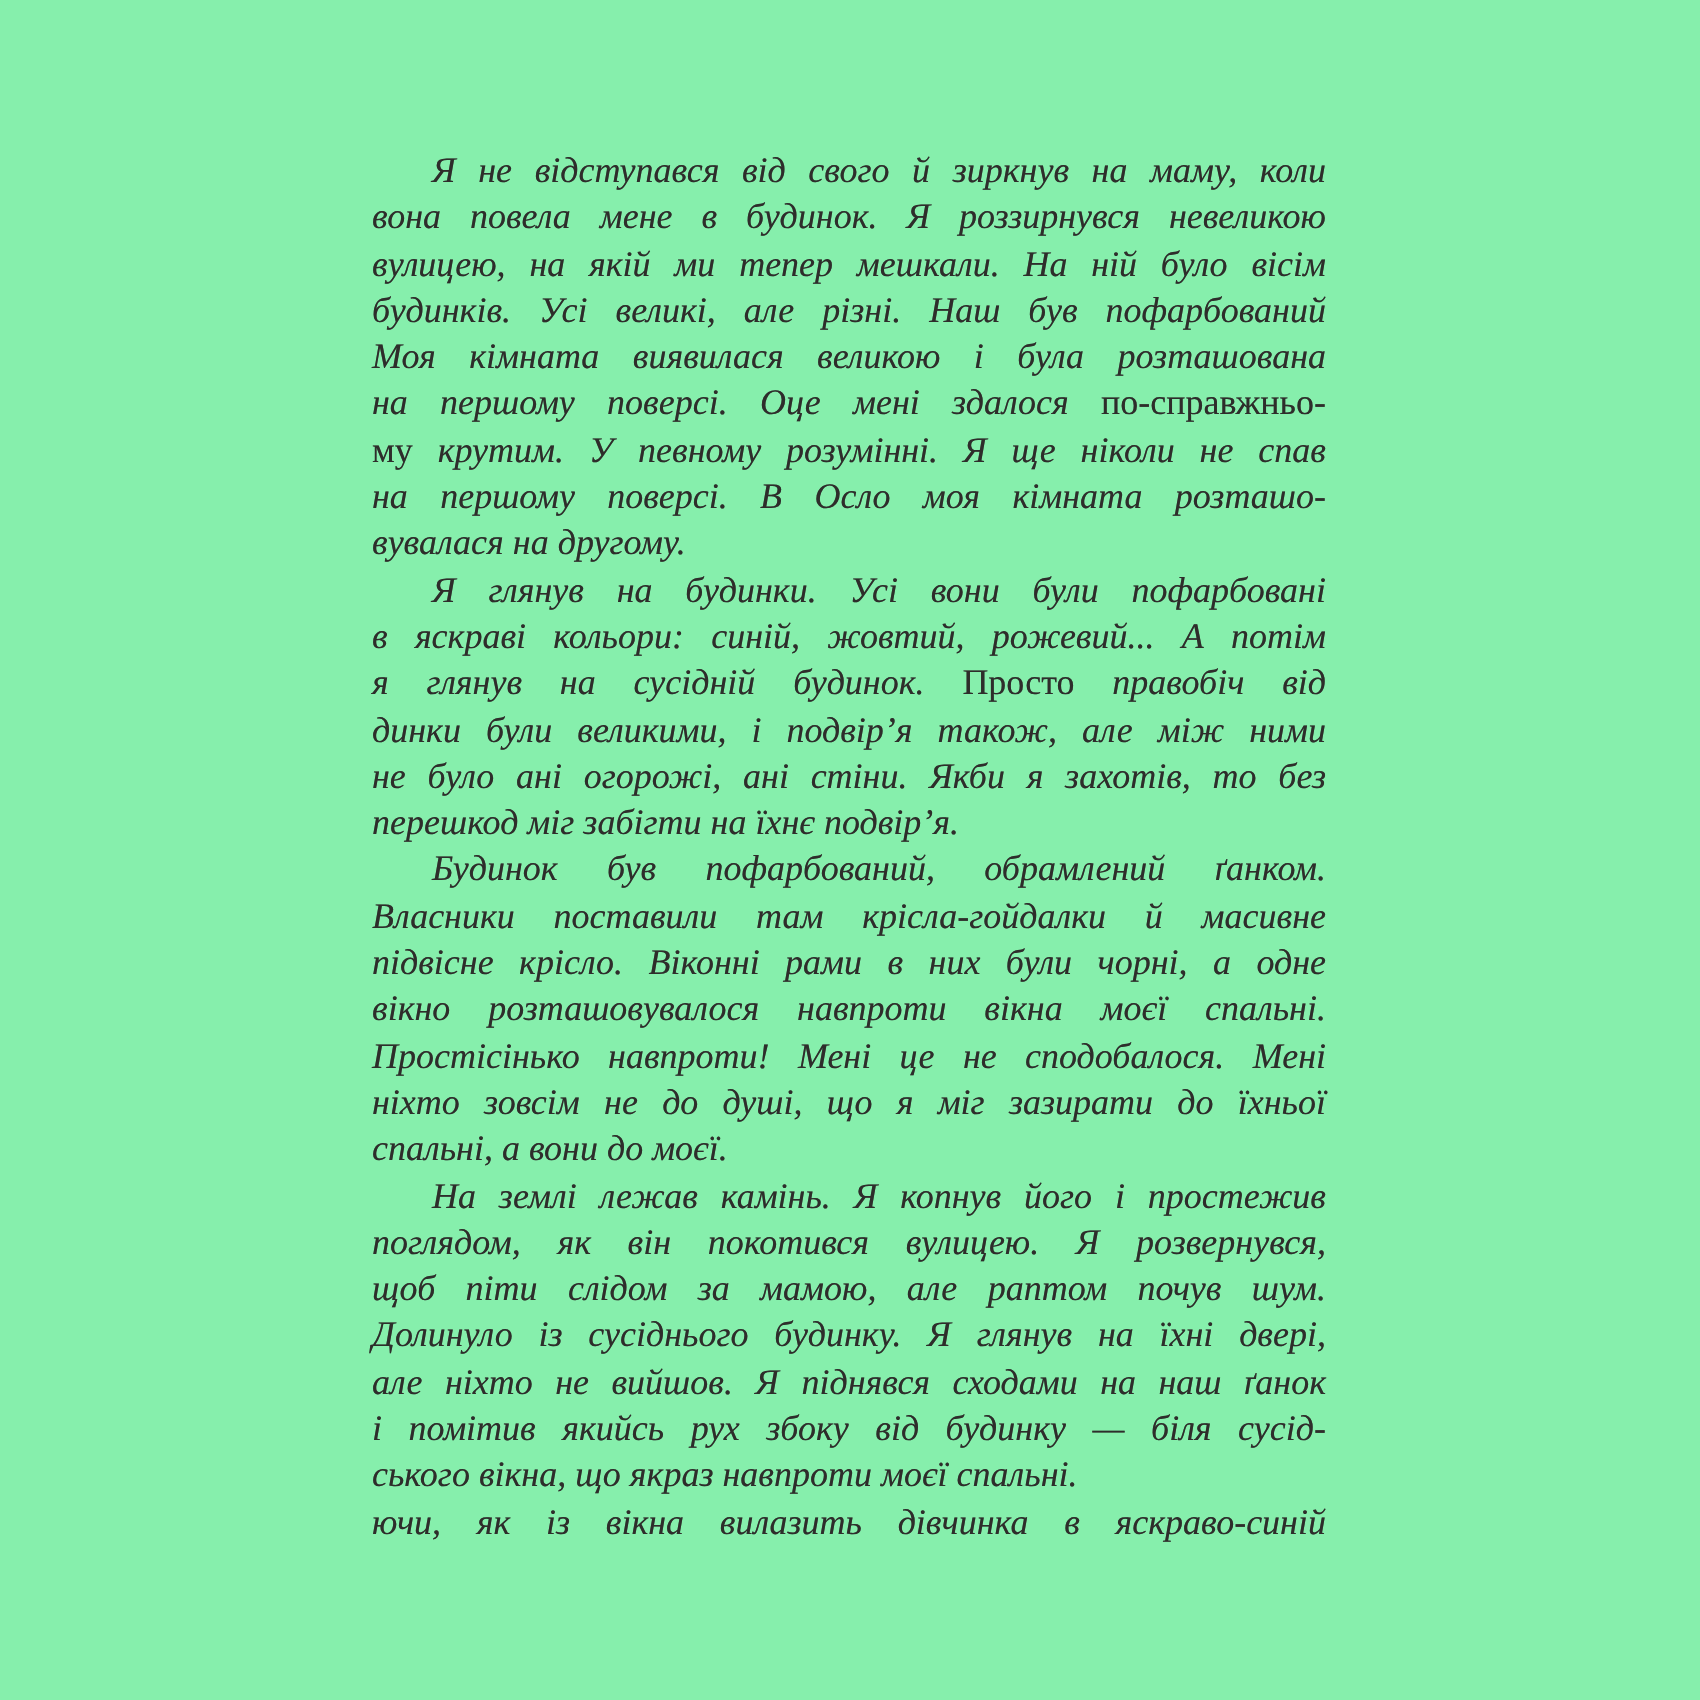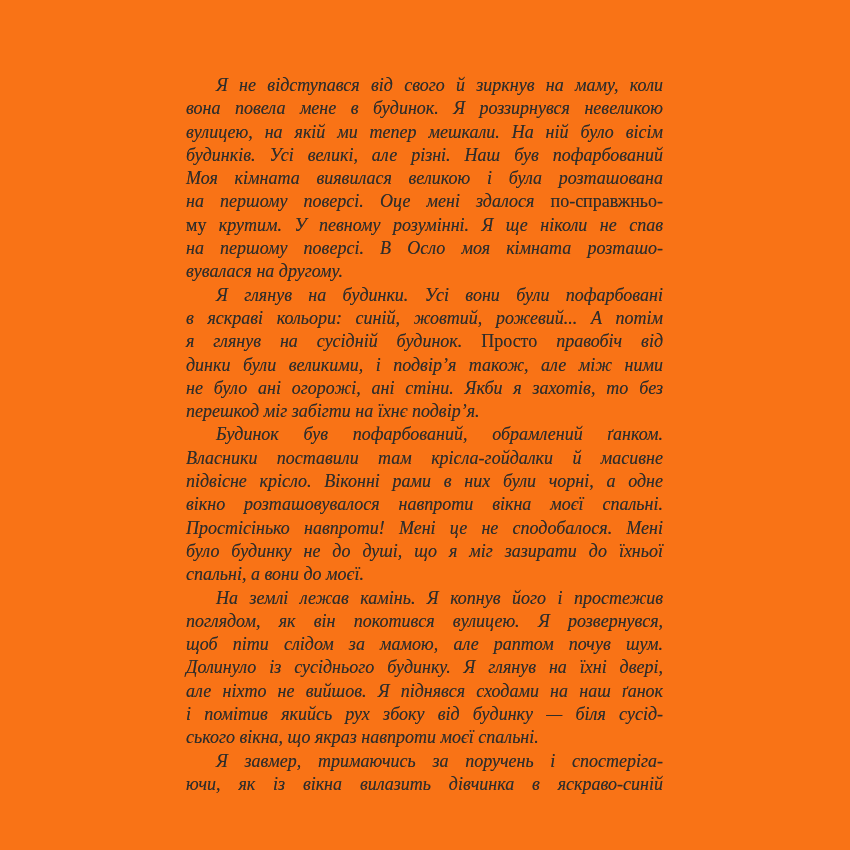--- a/index.html
+++ b/index.html
@@ -9,21 +9,21 @@
   body {
     width: 850px;
     height: 850px;
     position: relative;
     overflow: hidden;
     background: #fdfdfc;
   }
   .book-page {
     position: absolute;
     inset: 0;
-    background: #f97316;
+    background: #86efac;
   }
   .text-block {
     position: absolute;
     left: 186px;
     top: 74px;
     width: 477px;
     font-family: "Liberation Serif", "DejaVu Serif", serif;
     font-style: italic;
     font-size: 18px;
     line-height: 23.3px;
@@ -73,30 +73,29 @@
         <div class="line"><span class="italic">динки були великими, і подвір’я також, але між ними</span></div>
         <div class="line"><span class="italic">не було ані огорожі, ані стіни. Якби я захотів, то без</span></div>
         <div class="line para-end"><span class="italic">перешкод міг забігти на їхнє подвір’я.</span></div>
       </div>
       <div class="paragraph">
         <div class="line indent"><span class="italic">Будинок був пофарбований, обрамлений ґанком.</span></div>
         <div class="line"><span class="italic">Власники поставили там крісла-гойдалки й масивне</span></div>
         <div class="line"><span class="italic">підвісне крісло. Віконні рами в них були чорні, а одне</span></div>
         <div class="line"><span class="italic">вікно розташовувалося навпроти вікна моєї спальні.</span></div>
         <div class="line"><span class="italic">Простісінько навпроти! Мені це не сподобалося. Мені</span></div>
-        <div class="line"><span class="italic">було будинку не до душі, що я міг зазирати до їхньої</span></div>
+        <div class="line"><span class="italic">ніхто зовсім не до душі, що я міг зазирати до їхньої</span></div>
         <div class="line para-end"><span class="italic">спальні, а вони до моєї.</span></div>
       </div>
       <div class="paragraph">
         <div class="line indent"><span class="italic">На землі лежав камінь. Я копнув його і простежив</span></div>
         <div class="line"><span class="italic">поглядом, як він покотився вулицею. Я розвернувся,</span></div>
         <div class="line"><span class="italic">щоб піти слідом за мамою, але раптом почув шум.</span></div>
         <div class="line"><span class="italic">Долинуло із сусіднього будинку. Я глянув на їхні двері,</span></div>
         <div class="line"><span class="italic">але ніхто не вийшов. Я піднявся сходами на наш ґанок</span></div>
         <div class="line"><span class="italic">і помітив якийсь рух збоку від будинку — біля сусід-</span></div>
         <div class="line para-end"><span class="italic">ського вікна, що якраз навпроти моєї спальні.</span></div>
       </div>
       <div class="paragraph">
-        <div class="line indent"><span class="italic">Я завмер, тримаючись за поручень і спостеріга-</span></div>
         <div class="line"><span class="italic">ючи, як із вікна вилазить дівчинка в яскраво-синій</span></div>
       </div>
     </div>
 </div>
 
 </body></html>

